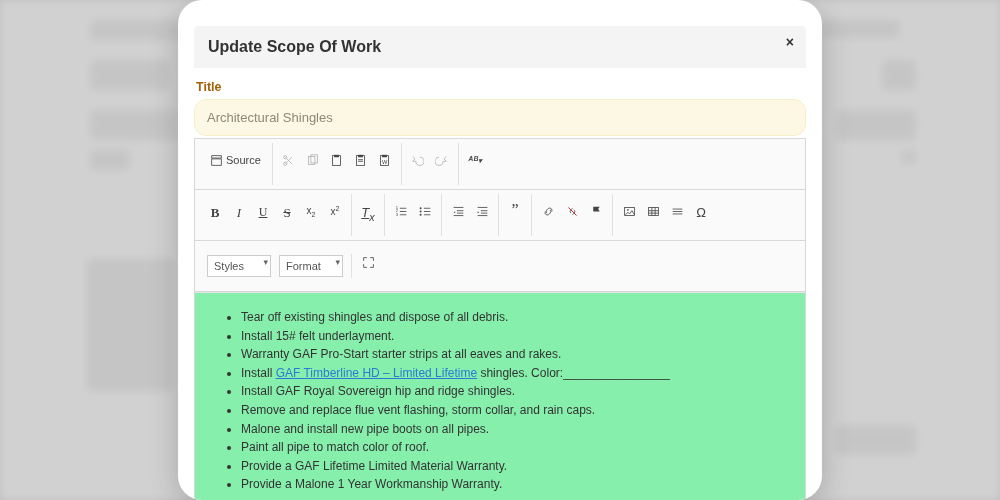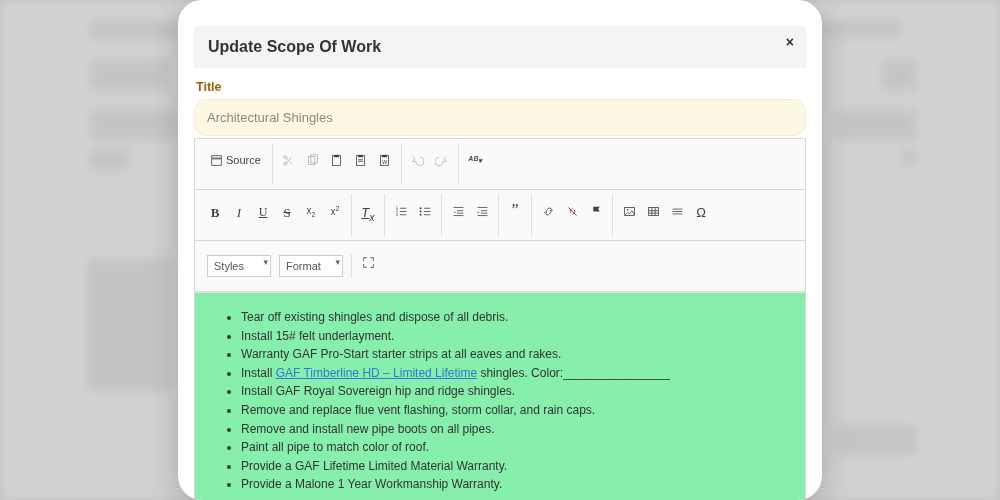--- a/index.html
+++ b/index.html
@@ -373,21 +373,21 @@
     <div class="editor-content">
       <ul>
         <li>Tear off existing shingles and dispose of all debris.</li>
         <li>Install 15# felt underlayment.</li>
         <li>Warranty GAF Pro-Start starter strips at all eaves and rakes.</li>
         <li>
           <span>Install </span><a href="#">GAF Timberline HD – Limited Lifetime</a><span> shingles. Color:________________</span>
         </li>
         <li>Install GAF Royal Sovereign hip and ridge shingles.</li>
         <li>Remove and replace flue vent flashing, storm collar, and rain caps.</li>
-        <li>Remove and install new pipe boots on all pipes.</li>
+        <li>Malone and install new pipe boots on all pipes.</li>
         <li>Paint all pipe to match color of roof.</li>
         <li>Provide a GAF Lifetime Limited Material Warranty.</li>
         <li>Provide a Malone 1 Year Workmanship Warranty.</li>
       </ul>
     </div>
     <div class="resize-handle">
       <svg viewBox="0 0 10 10">
           <path d="M9 5L5 9M9 1L1 9M9 8L8 9" stroke="#999"></path>
         </svg>
     </div>

